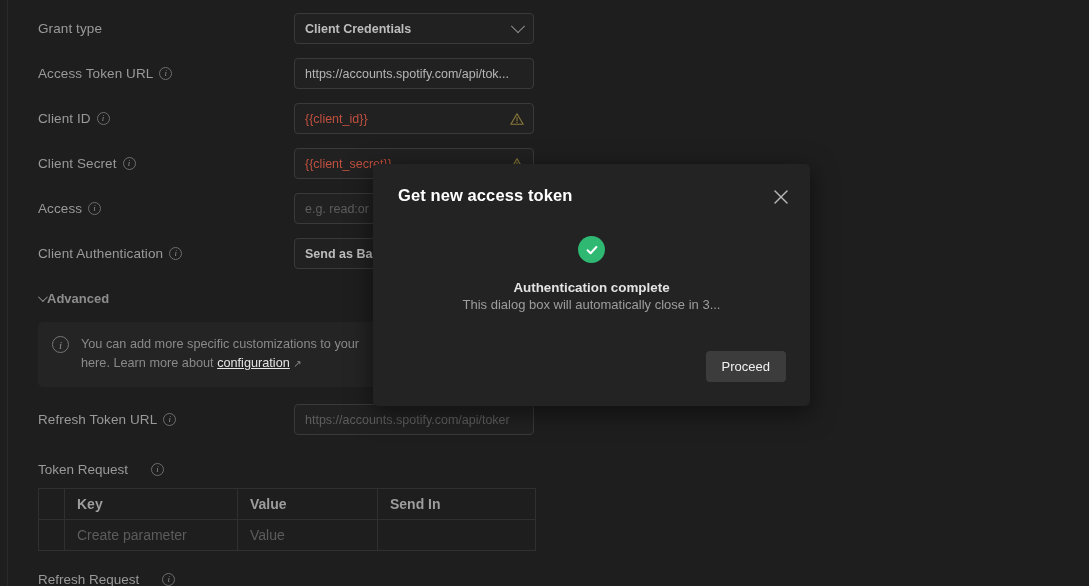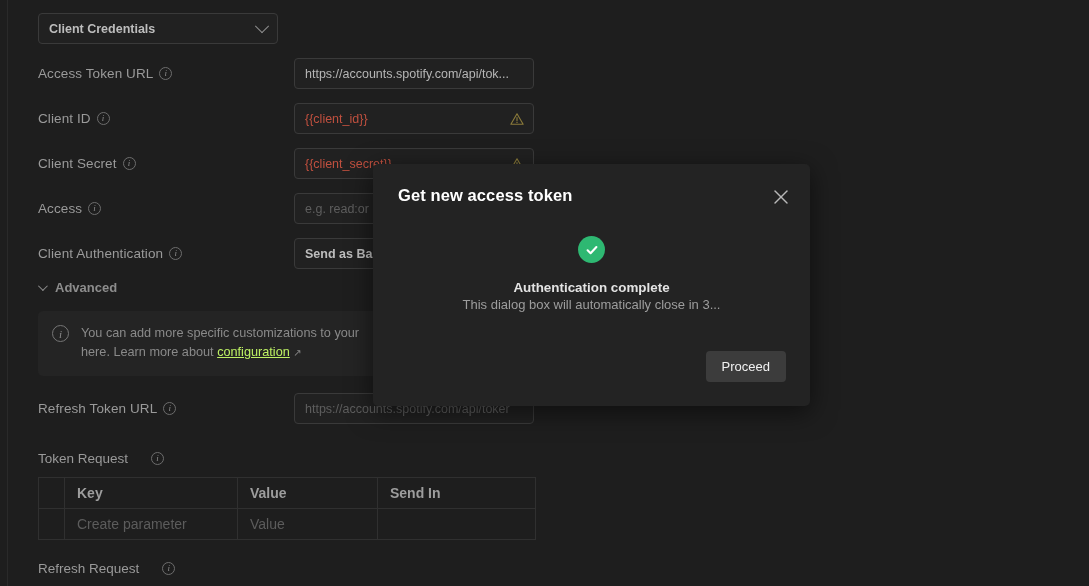--- a/index.html
+++ b/index.html
@@ -67,22 +67,23 @@
     border-right: 1.5px solid #8d8d8d; border-bottom: 1.5px solid #8d8d8d;
     transform: rotate(45deg) translate(-2px,-2px);
   }
   .warn-tri {
     position: absolute; right: 9px; top: 50%; transform: translateY(-50%);
     width: 14px; height: 14px;
   }
 
   
   .advanced {
+    margin-top: 11px;
     padding-left: 29px;
-    display: flex; align-items: center; gap: 10px;
+    display: flex; align-items: center; gap: 2px;
     height: 22px;
     font-size: 13px; font-weight: bold; color: #8d8d8d;
   }
   .chev-sm {
     width: 7px; height: 7px;
     border-right: 1.5px solid #8d8d8d; border-bottom: 1.5px solid #8d8d8d;
     transform: rotate(45deg) translateY(-2px);
   }
   .note {
     margin: 13px 0 0 29px;
@@ -97,21 +98,21 @@
     flex: 0 0 17px; width: 17px; height: 17px; margin-top: 1px;
     border-radius: 50%; border: 1px solid #767676; color: #8d8d8d;
     font-size: 11px; font-style: italic;
     font-family: "Liberation Serif", serif;
     display: flex; align-items: center; justify-content: center;
   }
   .note-text {
     font-size: 12.7px; color: #8a8a8a; line-height: 19px;
   }
   .note-text a {
-    color: #bef264; 
+    color: #e5e5e5; 
   }
   .ext-arrow { font-size: 10px; }
 
   
   .sect-label {
     padding-left: 29px;
     font-size: 13.5px; color: #9a9a9a;
     display: flex; align-items: center; gap: 23px;
   }
   .tbl {
@@ -182,20 +183,23 @@
 </head>
 <body>
 
 <div id="root">
 
   <div class="left-rail"></div>
 
   <div class="form">
 
     <div class="row">
+      <div class="label">
+        <span>Grant type</span>
+      </div>
       <div class="field select">
         <span>Client Credentials</span>
         <span class="chev"></span>
       </div>
     </div>
 
     <div class="row">
       <div class="label">
         <span>Access Token URL</span>
         <span class="info-i">i</span>

